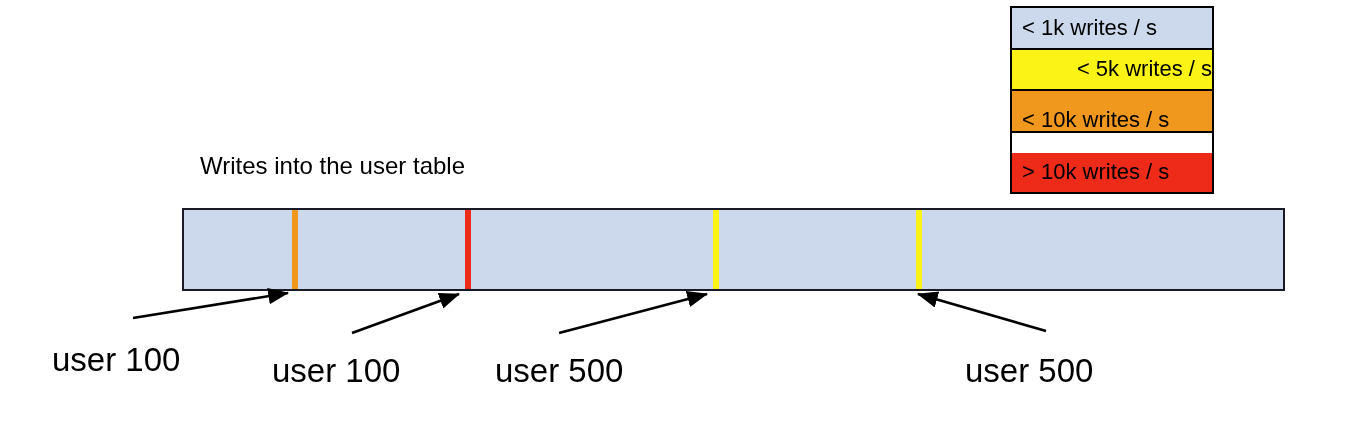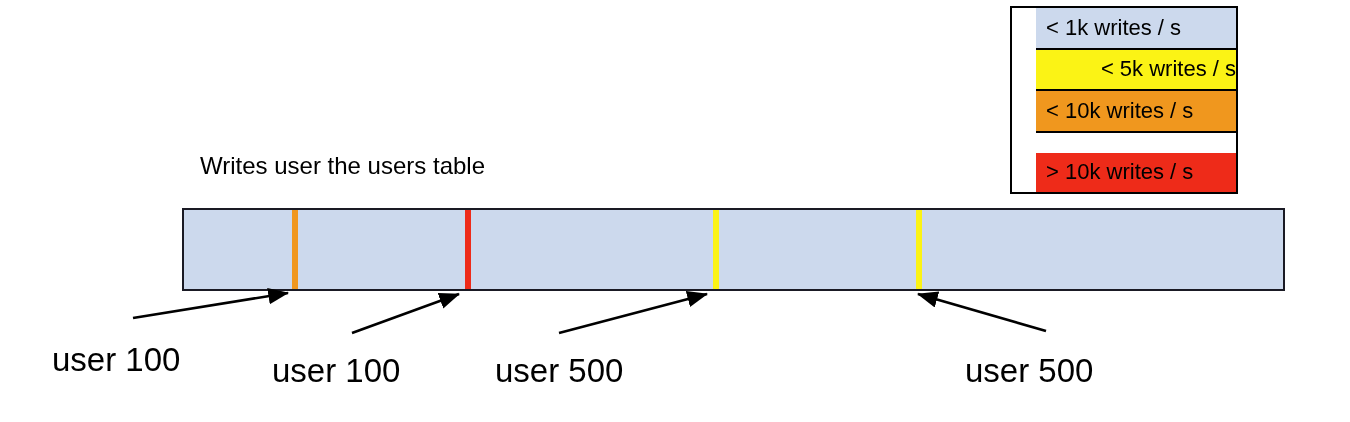--- a/index.html
+++ b/index.html
@@ -14,27 +14,26 @@
     background: #ffffff;
     overflow: hidden;
     font-family: "Liberation Sans", sans-serif;
   }
 
   
   #legend {
     position: absolute;
     left: 1010px;
     top: 6px;
-    width: 228px;
+    width: 204px;
     height: 188px;
     border: 2px solid #000000;
     box-sizing: border-box;
     display: flex;
     flex-direction: column;
-    padding-left: 24px;
   }
   .legend-row {
     flex: 1 1 0;
     display: flex;
     align-items: center;
     box-sizing: border-box;
     border-bottom: 2px solid #000000;
     padding-left: 10px;
   }
   .legend-row:last-child { border-bottom: none; }
@@ -96,29 +95,29 @@
 
 <div id="canvas">
 
   <div id="legend">
     <div class="legend-row" style="background:#ccd9ed;">
       <span class="legend-label">&lt; 1k writes / s</span>
     </div>
     <div class="legend-row" style="background:#fbf315;justify-content:flex-end;">
       <span class="legend-label">&lt; 5k writes / s</span>
     </div>
-    <div class="legend-row" style="background:#f0971e;">
+    <div class="legend-row" style="background:#f0971e;align-items:flex-end;">
       <span class="legend-label">&lt; 10k writes / s</span>
     </div>
     <div class="legend-row" style="background:#ee2b19;margin-top:20px;">
       <span class="legend-label">&gt; 10k writes / s</span>
     </div>
   </div>
 
-  <div id="chart-title">Writes user the users table</div>
+  <div id="chart-title">Writes into the user table</div>
 
   <div id="bar">
     <div class="marker" style="left:108px;background:#f0971e;"></div>
     <div class="marker" style="left:281px;background:#ee2b19;"></div>
     <div class="marker" style="left:529px;background:#fbf315;"></div>
     <div class="marker" style="left:732px;background:#fbf315;"></div>
   </div>
 
   <svg id="arrows" viewBox="0 0 1350 422" xmlns="http://www.w3.org/2000/svg">
     <defs>

